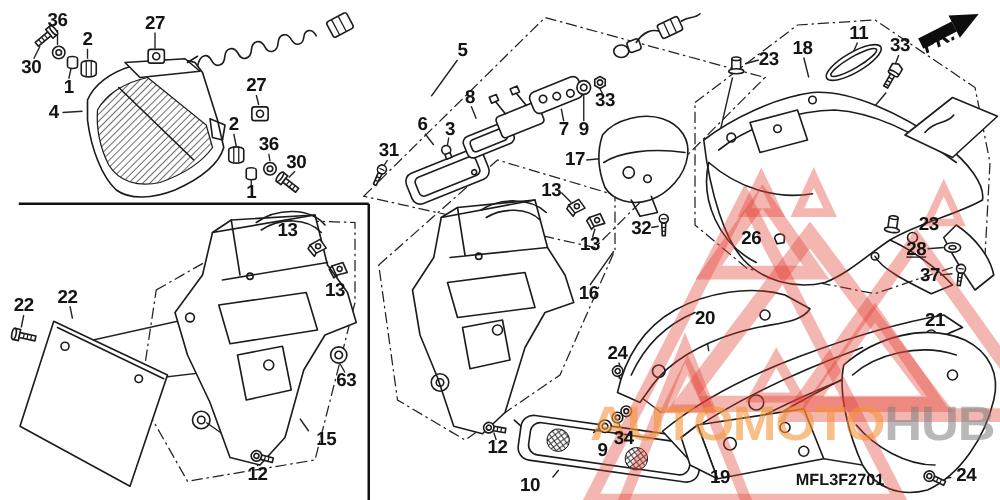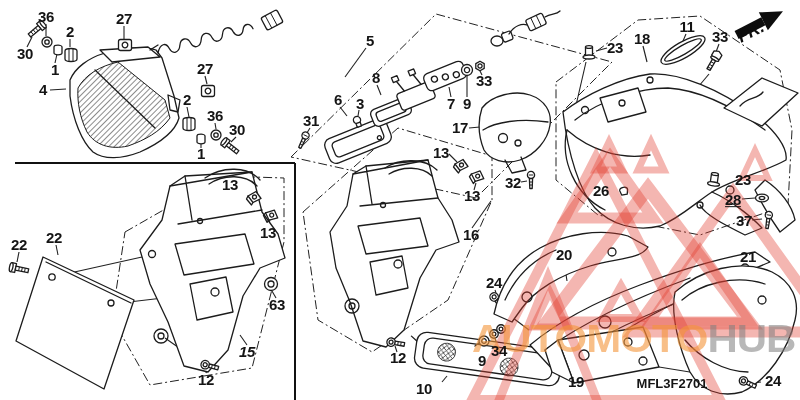--- a/index.html
+++ b/index.html
@@ -439,16 +439,16 @@
       <div class="callout" style="left: 482px; top: 361px;">9</div>
       <div class="callout" style="left: 576px; top: 382px;">19</div>
       <div class="callout" style="left: 773px; top: 381px;">24</div>
       <div class="callout" style="left: 424px; top: 389px;">10</div>
       <div class="callout" style="left: 398px; top: 358px;">12</div>
       <div class="callout" style="left: 230px; top: 185px;">13</div>
       <div class="callout" style="left: 268px; top: 233px;">13</div>
       <div class="callout" style="left: 19px; top: 245px;">22</div>
       <div class="callout" style="left: 54px; top: 238px;">22</div>
       <div class="callout" style="left: 277px; top: 305px;">63</div>
-      <div class="callout" style="left: 247px; top: 352px; font-style: italic;">15</div>
+      <div class="callout" style="left: 261px; top: 352px;">15</div>
       <div class="callout" style="left: 206px; top: 380px;">12</div>
     </div>
 </div>
 
 </body></html>

